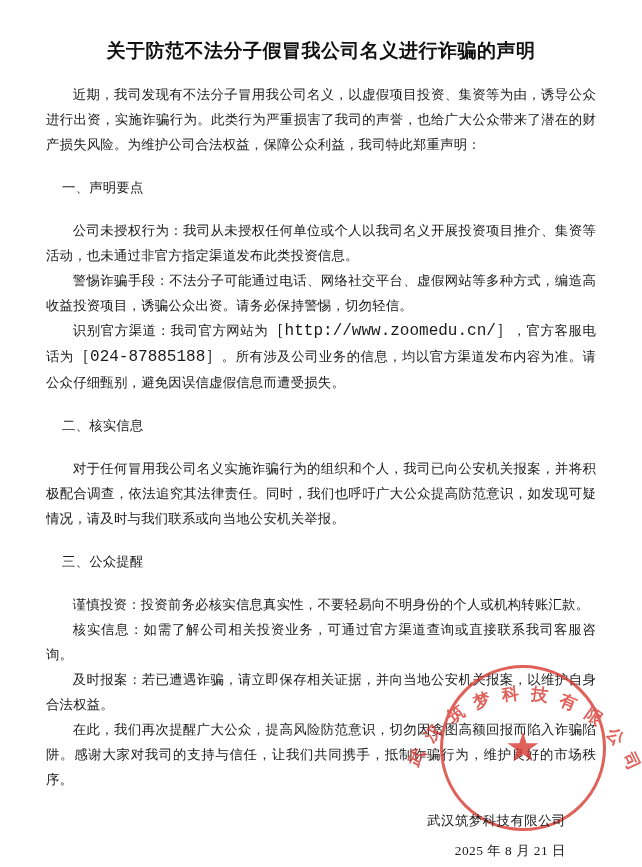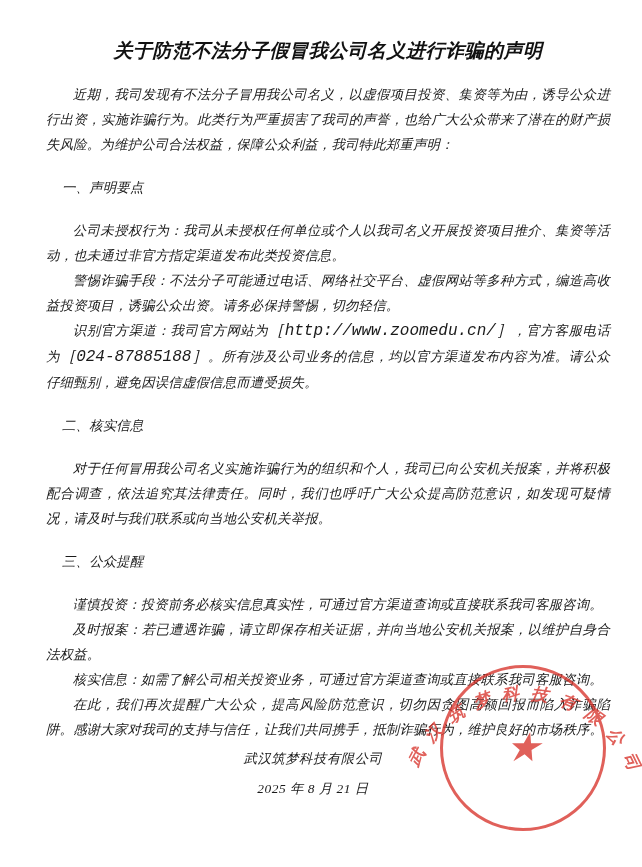--- a/index.html
+++ b/index.html
@@ -13,22 +13,21 @@
     font-family: "Liberation Serif", "DejaVu Serif", serif;
     color: #1a1a1a;
     position: relative;
     overflow: hidden;
   }
   .page {
     position: relative;
     width: 642px;
     height: 867px;
     box-sizing: border-box;
-    padding: 30px 32px 20px 46px;
-    font-style: italic;
+    padding: 30px 46px 20px 46px;
   }
   .doc-title {
     text-align: center;
     font-size: 19px;
     font-weight: bold;
     letter-spacing: 0.5px;
     margin: 8px 0 18px 0;
     color: #111;
   }
   p.para {
@@ -46,22 +45,22 @@
     text-indent: 0;
     text-align: justify;
     letter-spacing: 0.2px;
   }
   .mono {
     font-family: "Liberation Mono", "DejaVu Sans Mono", monospace;
     font-size: 16px;
     letter-spacing: 0;
   }
   .sign-block {
-    margin-top: 2px;
-    text-align: center;
+    margin-top: 14px;
+    text-align: right;
     position: relative;
     z-index: 2;
   }
   .sign-name {
     font-size: 13.4px;
     line-height: 30px;
     letter-spacing: 0.5px;
     padding-right: 30px;
   }
   .sign-date {
@@ -137,25 +136,25 @@
   <p class="para">警惕诈骗手段：不法分子可能通过电话、网络社交平台、虚假网站等多种方式，编造高收益投资项目，诱骗公众出资。请务必保持警惕，切勿轻信。</p>
 
   <p class="para"><span>识别官方渠道：我司官方网站为</span><span class="mono">［http://www.zoomedu.cn/］</span><span>，官方客服电话为</span><span class="mono">［024-87885188］</span><span>。所有涉及公司业务的信息，均以官方渠道发布内容为准。请公众仔细甄别，避免因误信虚假信息而遭受损失。</span></p>
 
   <p class="section">二、核实信息</p>
 
   <p class="para">对于任何冒用我公司名义实施诈骗行为的组织和个人，我司已向公安机关报案，并将积极配合调查，依法追究其法律责任。同时，我们也呼吁广大公众提高防范意识，如发现可疑情况，请及时与我们联系或向当地公安机关举报。</p>
 
   <p class="section">三、公众提醒</p>
 
-  <p class="para">谨慎投资：投资前务必核实信息真实性，可通过官方渠道查询或直接联系我司客服咨询。</p>
+  <p class="para">谨慎投资：投资前务必核实信息真实性，不要轻易向不明身份的个人或机构转账汇款。</p>
+
+  <p class="para">核实信息：如需了解公司相关投资业务，可通过官方渠道查询或直接联系我司客服咨询。</p>
 
   <p class="para">及时报案：若已遭遇诈骗，请立即保存相关证据，并向当地公安机关报案，以维护自身合法权益。</p>
-
-  <p class="para">核实信息：如需了解公司相关投资业务，可通过官方渠道查询或直接联系我司客服咨询。</p>
 
   <p class="para">在此，我们再次提醒广大公众，提高风险防范意识，切勿因贪图高额回报而陷入诈骗陷阱。感谢大家对我司的支持与信任，让我们共同携手，抵制诈骗行为，维护良好的市场秩序。</p>
 
   <div class="sign-block">
     <div class="sign-name">武汉筑梦科技有限公司</div>
     <div class="sign-date">2025 年 8 月 21 日</div>
   </div>
 
   <div class="seal">
     <div class="seal-text">

